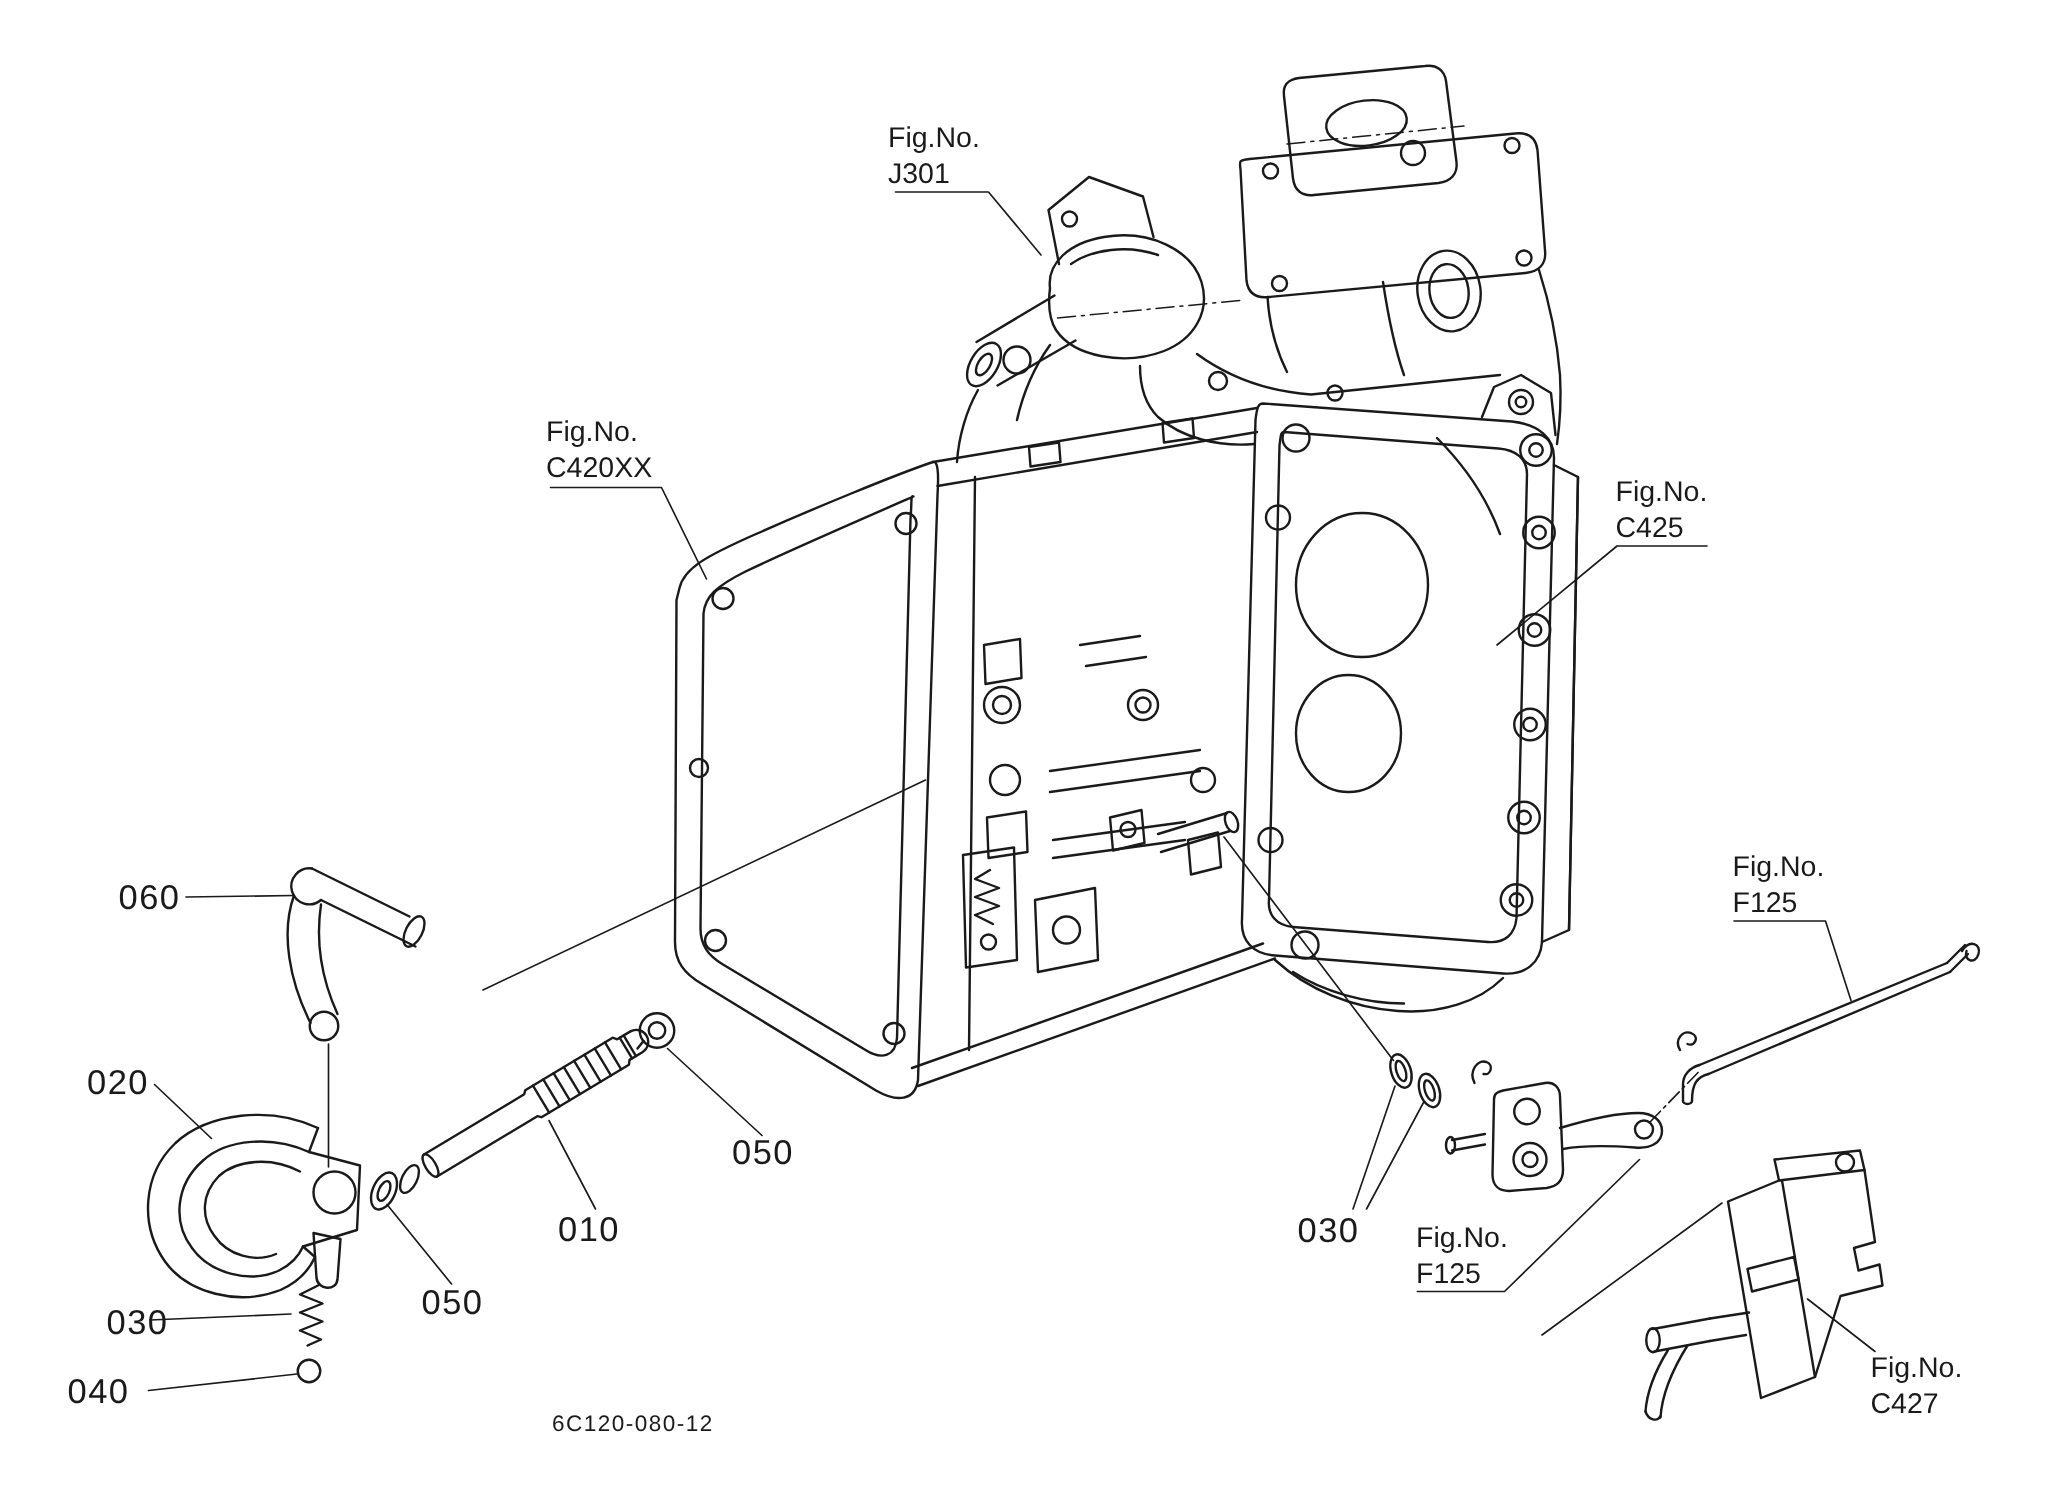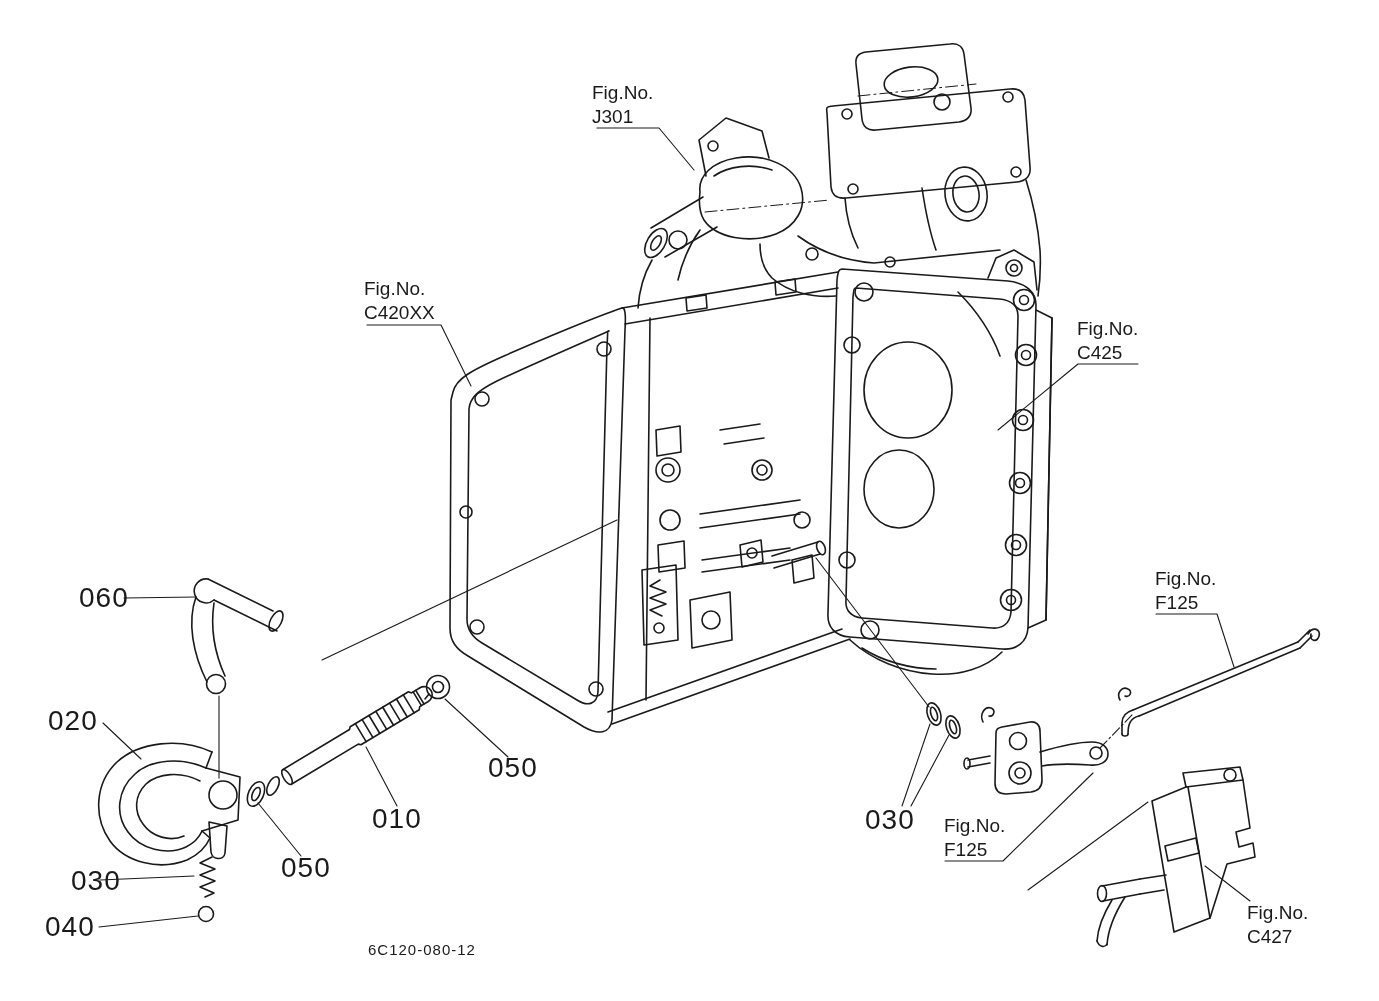--- a/index.html
+++ b/index.html
@@ -16,21 +16,21 @@
   .stage svg { position:absolute; left:0; top:0; }
   .fig-label {
     position:absolute;
     font-size:19px;
     line-height:24px;
     white-space:nowrap;
   }
   .fig-label span { display:block; }
   .callout {
     position:absolute;
-    font-size:28px;
+    font-size:23px;
     line-height:26px;
     letter-spacing:1px;
     white-space:nowrap;
   }
   .drawing-number {
     position:absolute;
     font-size:15px;
     letter-spacing:1px;
     white-space:nowrap;
   }
@@ -270,21 +270,21 @@
   <div class="fig-label" style="left:944px; top:814px;">
     <span>Fig.No.</span>
     <span>F125</span>
   </div>
   <div class="fig-label" style="left:1247px; top:901px;">
     <span>Fig.No.</span>
     <span>C427</span>
   </div>
 
   <div class="callout" style="left:79px; top:585px;">060</div>
-  <div class="callout" style="left:48px; top:708px;">020</div>
+  <div class="callout" style="left:58px; top:708px;">020</div>
   <div class="callout" style="left:488px; top:755px;">050</div>
   <div class="callout" style="left:372px; top:806px;">010</div>
   <div class="callout" style="left:281px; top:855px;">050</div>
   <div class="callout" style="left:71px; top:868px;">030</div>
   <div class="callout" style="left:45px; top:914px;">040</div>
   <div class="callout" style="left:865px; top:807px;">030</div>
 
   <div class="drawing-number" style="left:340px; top:941px;margin-left:28px;">6C120-080-12</div>
 
 </div>

